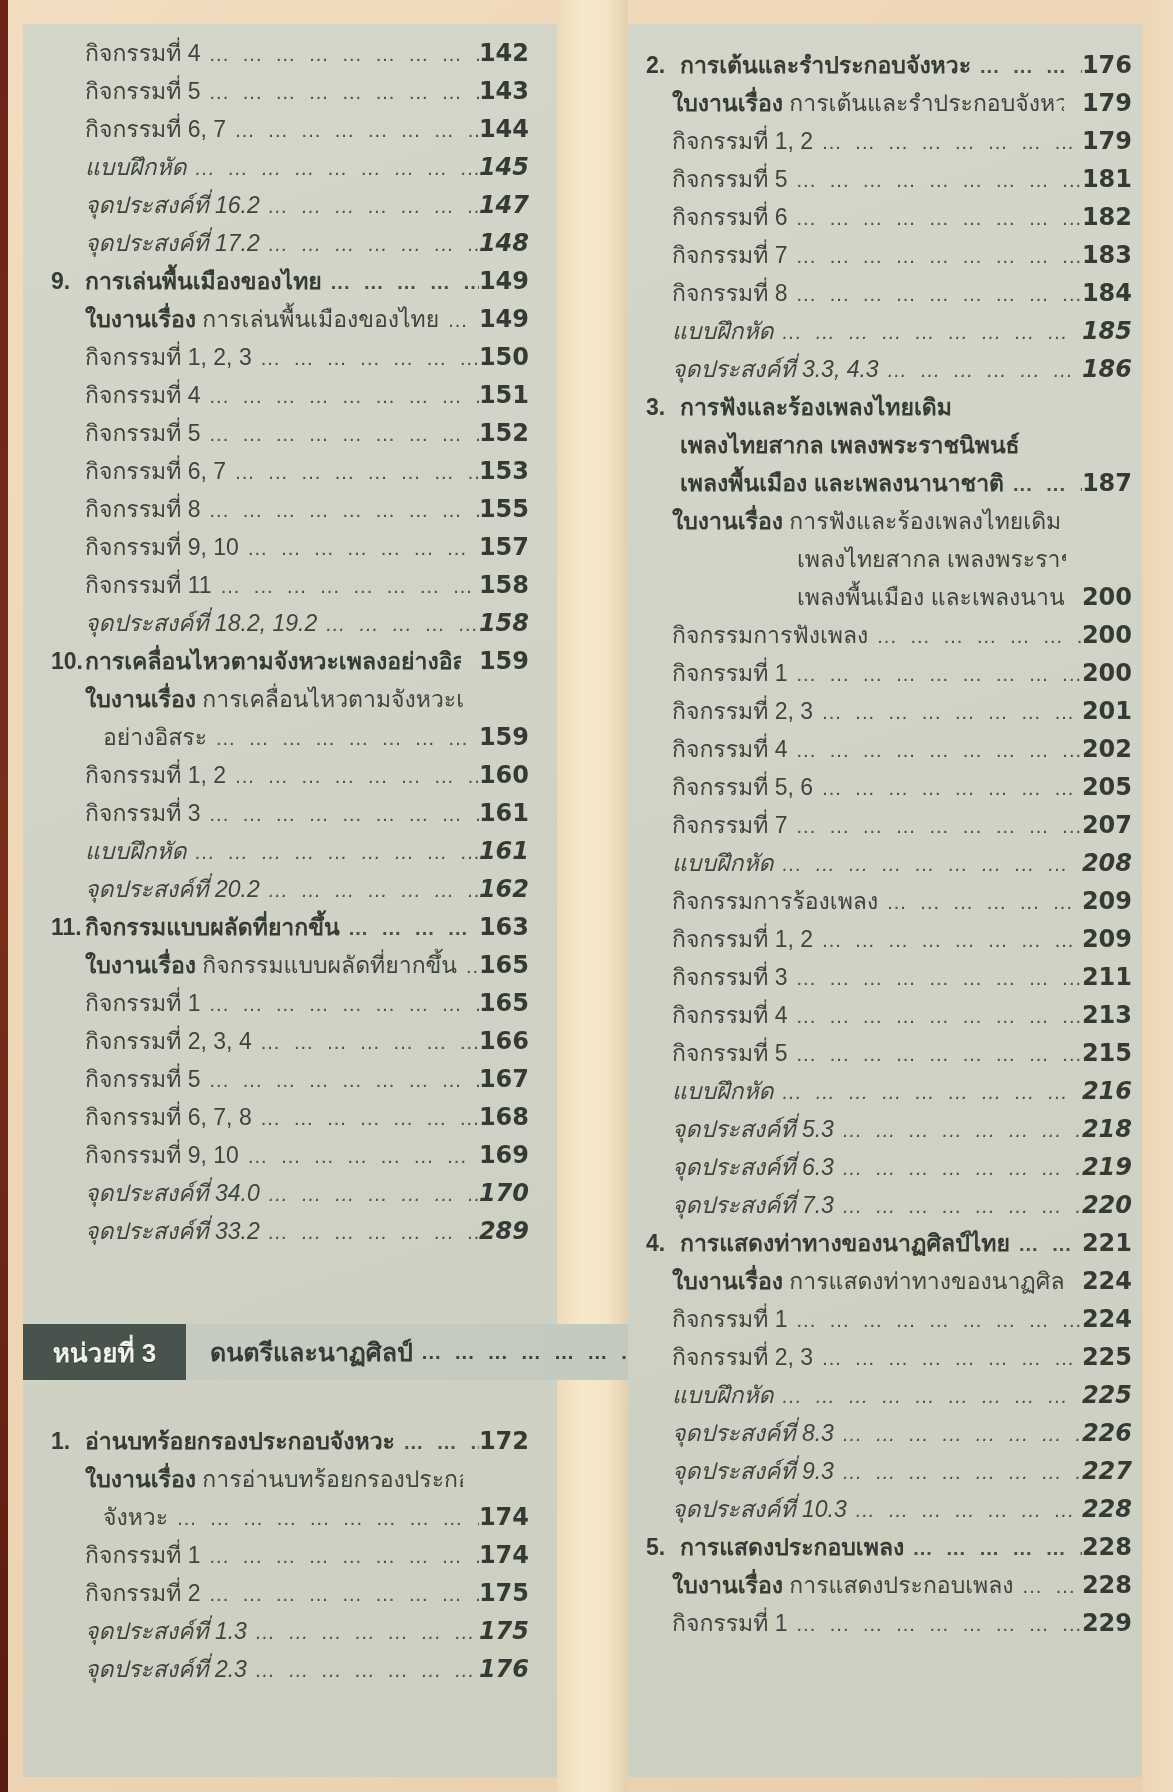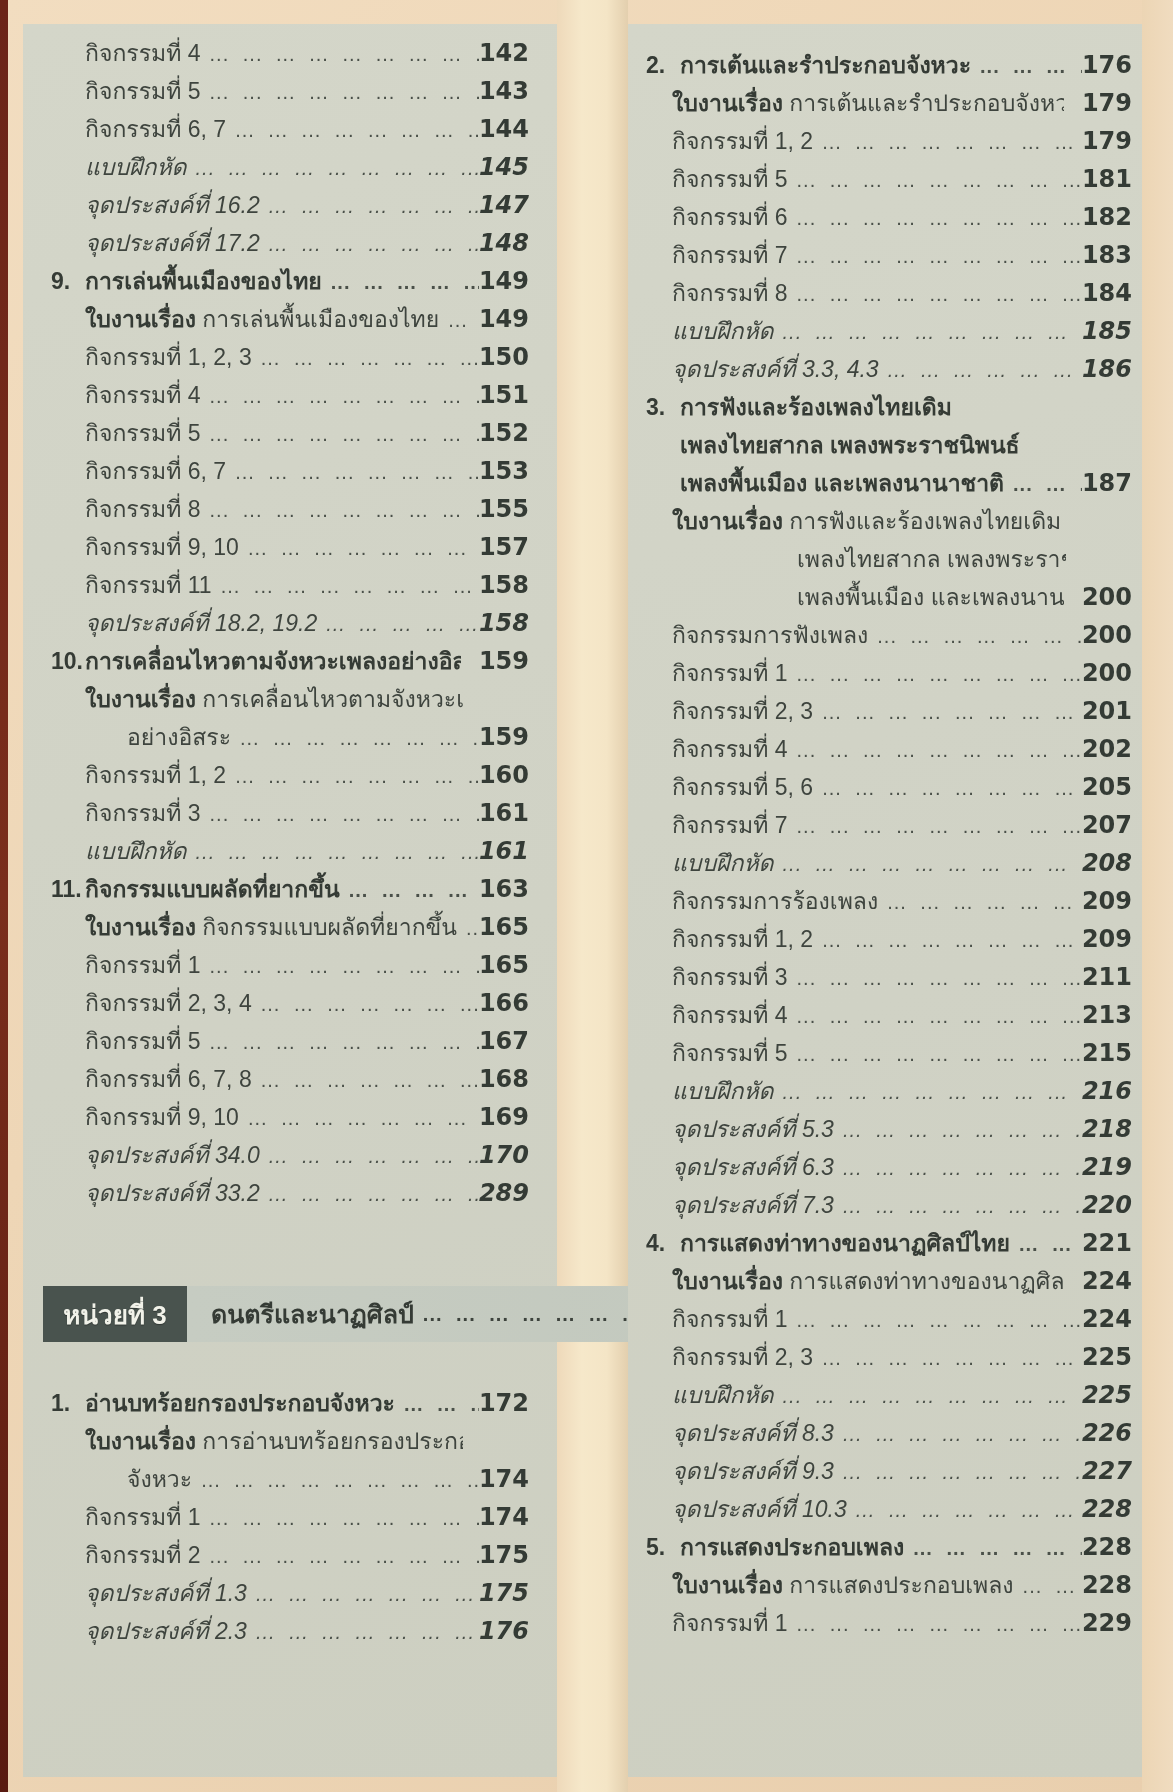--- a/index.html
+++ b/index.html
@@ -33,21 +33,21 @@
     display:flex;align-items:baseline;
     height:38px;line-height:38px;
     font-size:23px;white-space:nowrap;
   }
   .left .row{padding-left:62px;padding-right:28px;}
   .right .row{padding-left:44px;padding-right:10px;}
 
   .left .t-item{padding-left:28px;}
   .right .t-item{padding-left:18px;}
   .right .t-itemcont{padding-left:52px;}
-  .left .t-cont{padding-left:104px;}
+  .left .t-cont{padding-left:80px;}
   .right .t-cont{padding-left:169px;}
 
   .t-item,.t-itemcont{font-weight:700;color:#353b35;}
   .t-item{margin-top:15px;}
   .t-item:first-child{margin-top:0;}
   .t-exercise,.t-objective{font-style:italic;}
   .num{flex:none;min-width:34px;}
   .label{flex:0 1 auto;min-width:0;overflow:hidden;}
   .wprefix{font-weight:700;color:#353b35;}
   .leader{
@@ -59,25 +59,24 @@
   .page-num{
     flex:none;min-width:48px;text-align:right;
     font-family:"DejaVu Sans",sans-serif;font-weight:700;font-size:24px;color:#343b35;
   }
 
   .unit-header{
     display:flex;align-items:stretch;height:56px;
     margin:74px 2px 42px 0;
   }
   .unit-box{
-    flex:none;width:144px;background:#49534e;color:#f1f2e9;
+    flex:none;width:163px;background:#49534e;color:#f1f2e9;
     font-weight:700;font-size:26px;
     display:flex;align-items:center;justify-content:center;
     text-shadow:0 1px 1px rgba(0,0,0,.35);
-    margin-left:20px;
   }
   .unit-band{
     flex:1 1 auto;background:linear-gradient(90deg,#c6ccc2,#c1c7bc);
     display:flex;align-items:center;
     padding:0 48px 0 24px;
     font-weight:700;font-size:25px;color:#353b35;
   }
   .unit-band .leader{font-weight:700;color:#3d433d;}
   .unit-band .page-num{font-size:25px;}
 </style>
@@ -199,20 +198,25 @@
         </div>
         <div class="row t-activity">
           <span class="label">กิจกรรมที่ 3</span>
           <span class="leader"></span>
           <span class="page-num">161</span>
         </div>
         <div class="row t-exercise">
           <span class="label">แบบฝึกหัด</span>
           <span class="leader"></span>
           <span class="page-num">161</span>
+        </div>
+        <div class="row t-objective">
+          <span class="label">จุดประสงค์ที่ 20.2</span>
+          <span class="leader"></span>
+          <span class="page-num">162</span>
         </div>
       </div>
       <div class="block">
         <div class="row t-item">
           <span class="num">11.</span>
           <span class="label">กิจกรรมแบบผลัดที่ยากขึ้น</span>
           <span class="leader"></span>
           <span class="page-num">163</span>
         </div>
         <div class="row t-worksheet">

